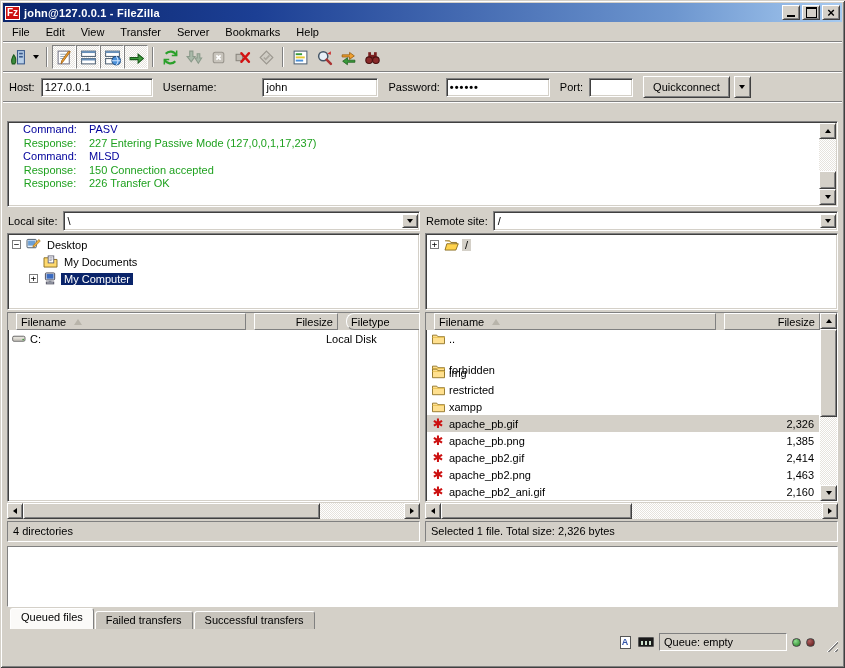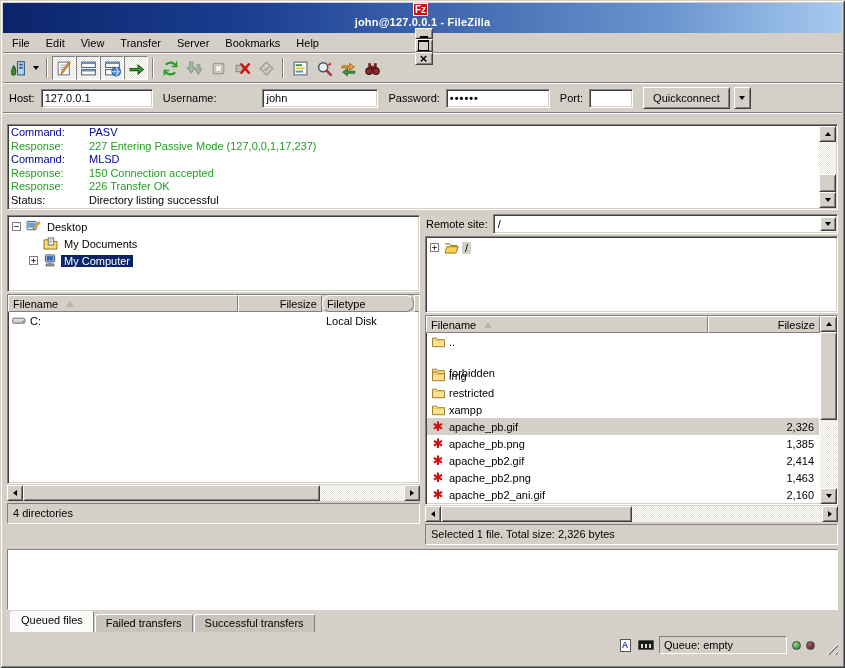--- a/index.html
+++ b/index.html
@@ -12,29 +12,29 @@
     box-shadow: inset 1px 1px 0 #d4d0c8, inset -1px -1px 0 #404040,
                 inset 2px 2px 0 #fff, inset -2px -2px 0 #808080;
   }
 
   
   .sunken2{border:1px solid;border-color:#808080 #fff #fff #808080;
            box-shadow: inset 1px 1px 0 #404040, inset -1px -1px 0 #d4d0c8;}
   .sunken1{border:1px solid;border-color:#808080 #fff #fff #808080;}
   .raised2{border:1px solid;border-color:#fff #404040 #404040 #fff;
            box-shadow: inset 1px 1px 0 #d4d0c8, inset -1px -1px 0 #808080;}
-  .raised1{border:1px solid;border-color:#fff #808080 #808080 #fff;}
+  .raised1{border:1px solid;border-color:#fff #808080 #808080 #fff;margin-left:8px;}
   .dither{background-color:#e6e3dd;
     background-image:linear-gradient(45deg,#fff 25%,transparent 25%,transparent 75%,#fff 75%),
                      linear-gradient(45deg,#fff 25%,transparent 25%,transparent 75%,#fff 75%);
     background-size:2px 2px;background-position:0 0,1px 1px;}
 
   
-  .titlebar{height:30px;display:flex;align-items:center;padding:0 2px;
-    background:linear-gradient(to right,#0a246a 0%,#1c3f94 30%,#6d96cf 80%,#a6caf0 100%);flex-direction:column;}
+  .titlebar{height:19px;display:flex;align-items:center;padding:0 2px;
+    background:linear-gradient(to right,#0a246a 0%,#1c3f94 30%,#6d96cf 80%,#a6caf0 100%);}
   .logo{width:15px;height:14px;background:#cc1111;color:#fff;font-weight:bold;font-size:10px;
     display:flex;align-items:center;justify-content:center;margin-right:4px;border:1px solid #fff;}
   .title{color:#fff;font-weight:bold;flex:1;letter-spacing:.2px;}
   .winbtn{width:18px;height:15px;background:#d4d0c8;display:flex;align-items:center;justify-content:center;margin-left:2px;cursor:default;}
   .btn-min::after{content:"";width:8px;height:2px;background:#000;margin-top:7px;}
   .btn-max::after{content:"";width:9px;height:8px;border:1px solid #000;border-top-width:2px;}
   .btn-close::after{content:"×";font-size:13px;font-weight:bold;line-height:11px;}
 
   
   .menubar{height:19px;display:flex;align-items:center;padding-left:1px;}
@@ -58,21 +58,21 @@
 
   
   .quickbar{height:28px;display:flex;align-items:center;padding:0 6px;gap:4px;}
   .qlabel{margin:0 2px 0 6px;}
   .qinput{height:19px;background:#fff;padding:2px 3px;font-size:11px;font-family:"Liberation Sans",sans-serif;outline:none;}
   .w-host{width:112px;} .w-user{width:116px;margin-left:40px;} .w-pass{width:104px;font-weight:bold;letter-spacing:1px;} .w-port{width:44px;}
   .qbtn{height:22px;padding:0 9px;background:#d4d0c8;display:flex;align-items:center;font-family:"Liberation Sans",sans-serif;font-size:11px;}
   .qbtn-drop{height:22px;width:17px;background:#d4d0c8;display:flex;align-items:center;justify-content:center;}
 
   
-  .log{height:86px;margin:10px 4px 0;background:#fff;position:relative;overflow:hidden;padding:1px 22px 1px 3px;}
+  .log{height:86px;margin:18px 4px 0;background:#fff;position:relative;overflow:hidden;padding:1px 22px 1px 3px;text-align:center;}
   .log-line{display:flex;line-height:13.6px;white-space:nowrap;}
   .log-label{width:78px;flex:none;}
   .t-command{color:#00009b;} .t-response{color:#1fa11f;} .t-status{color:#000;}
 
   
   .vscroll{position:absolute;right:1px;top:1px;bottom:1px;width:17px;display:flex;flex-direction:column;}
   .sbtn{height:16px;width:17px;background:#d4d0c8;display:flex;align-items:center;justify-content:center;flex:none;}
   .vtrack{flex:1;position:relative;}
   .vthumb{position:absolute;left:0;right:0;background:#d4d0c8;}
   .hscroll{height:16px;display:flex;margin-top:1px;}
@@ -306,40 +306,45 @@
         <span class="t-command">MLSD</span>
       </div>
     <div class="log-line">
         <span class="log-label t-response">Response:</span>
         <span class="t-response">150 Connection accepted</span>
       </div>
     <div class="log-line">
         <span class="log-label t-response">Response:</span>
         <span class="t-response">226 Transfer OK</span>
       </div>
-    <div class="log-line">
-        <span class="log-label t-status">Status:</span>
-        <span class="t-status">Directory listing successful</span>
-      </div>
     <div class="vscroll">
       <span class="sbtn raised2">
           <span class="tri-up"></span>
         </span>
       <span class="vtrack dither">
           <span class="vthumb raised2" style="bottom:0;height:18px;"></span>
         </span>
       <span class="sbtn raised2">
           <span class="tri-down"></span>
         </span>
     </div>
   </div>
 
   <div class="panes">
 
     <div class="pane">
+      <div class="site-row">
+        <span class="site-label">Local site:</span>
+        <span class="combo sunken2">
+          <span class="combo-text">\</span>
+          <span class="combo-btn raised2">
+              <span class="tri-down"></span>
+            </span>
+        </span>
+      </div>
 
       <div class="tree sunken2">
         <div class="tree-row" style="padding-left:3px;">
           <span class="expander exp-minus"></span>
           <span class="tree-ico">
               <svg viewBox="0 0 16 14" width="15" height="13">
                 <rect x="1" y="1.5" width="10" height="9" rx="1" fill="#e8f0fa" stroke="#456"></rect>
                 <rect x="2.2" y="2.8" width="7.6" height="5.4" fill="#6b9fd4"></rect>
                 <path d="M13.8 1.5 l1.5 1.8 -6 6 -2 .6 .6-2z" fill="#f2b33d" stroke="#8a5a10" stroke-width=".6"></path>
               </svg>

